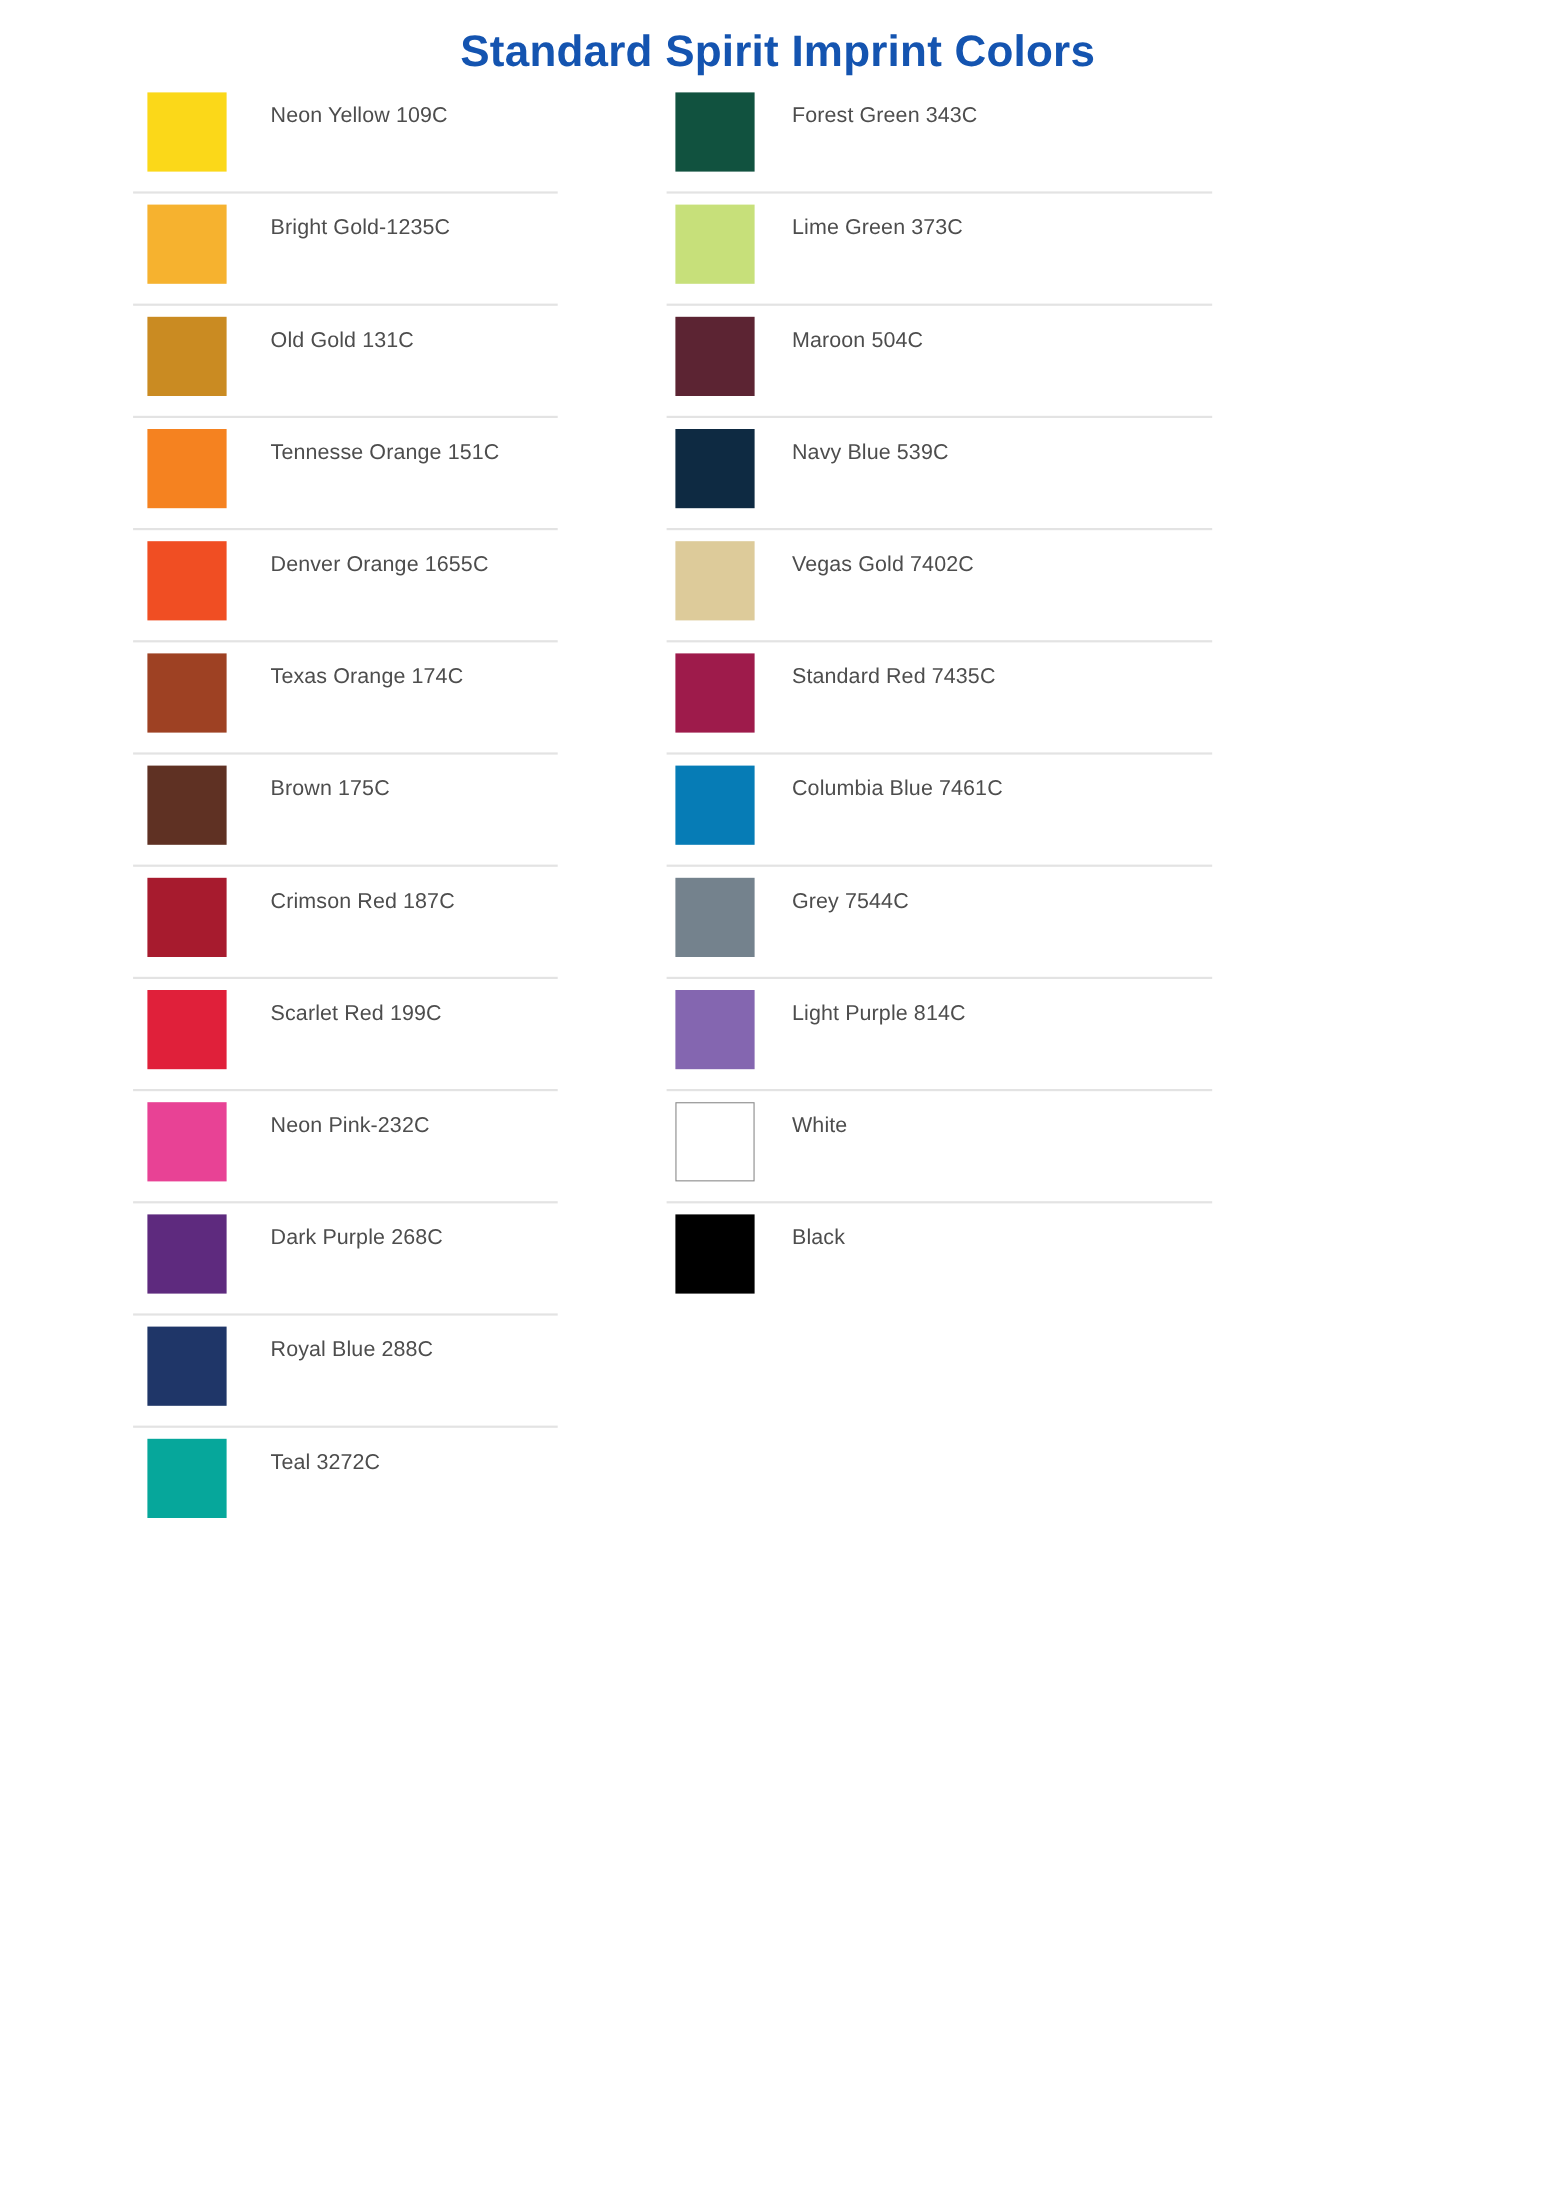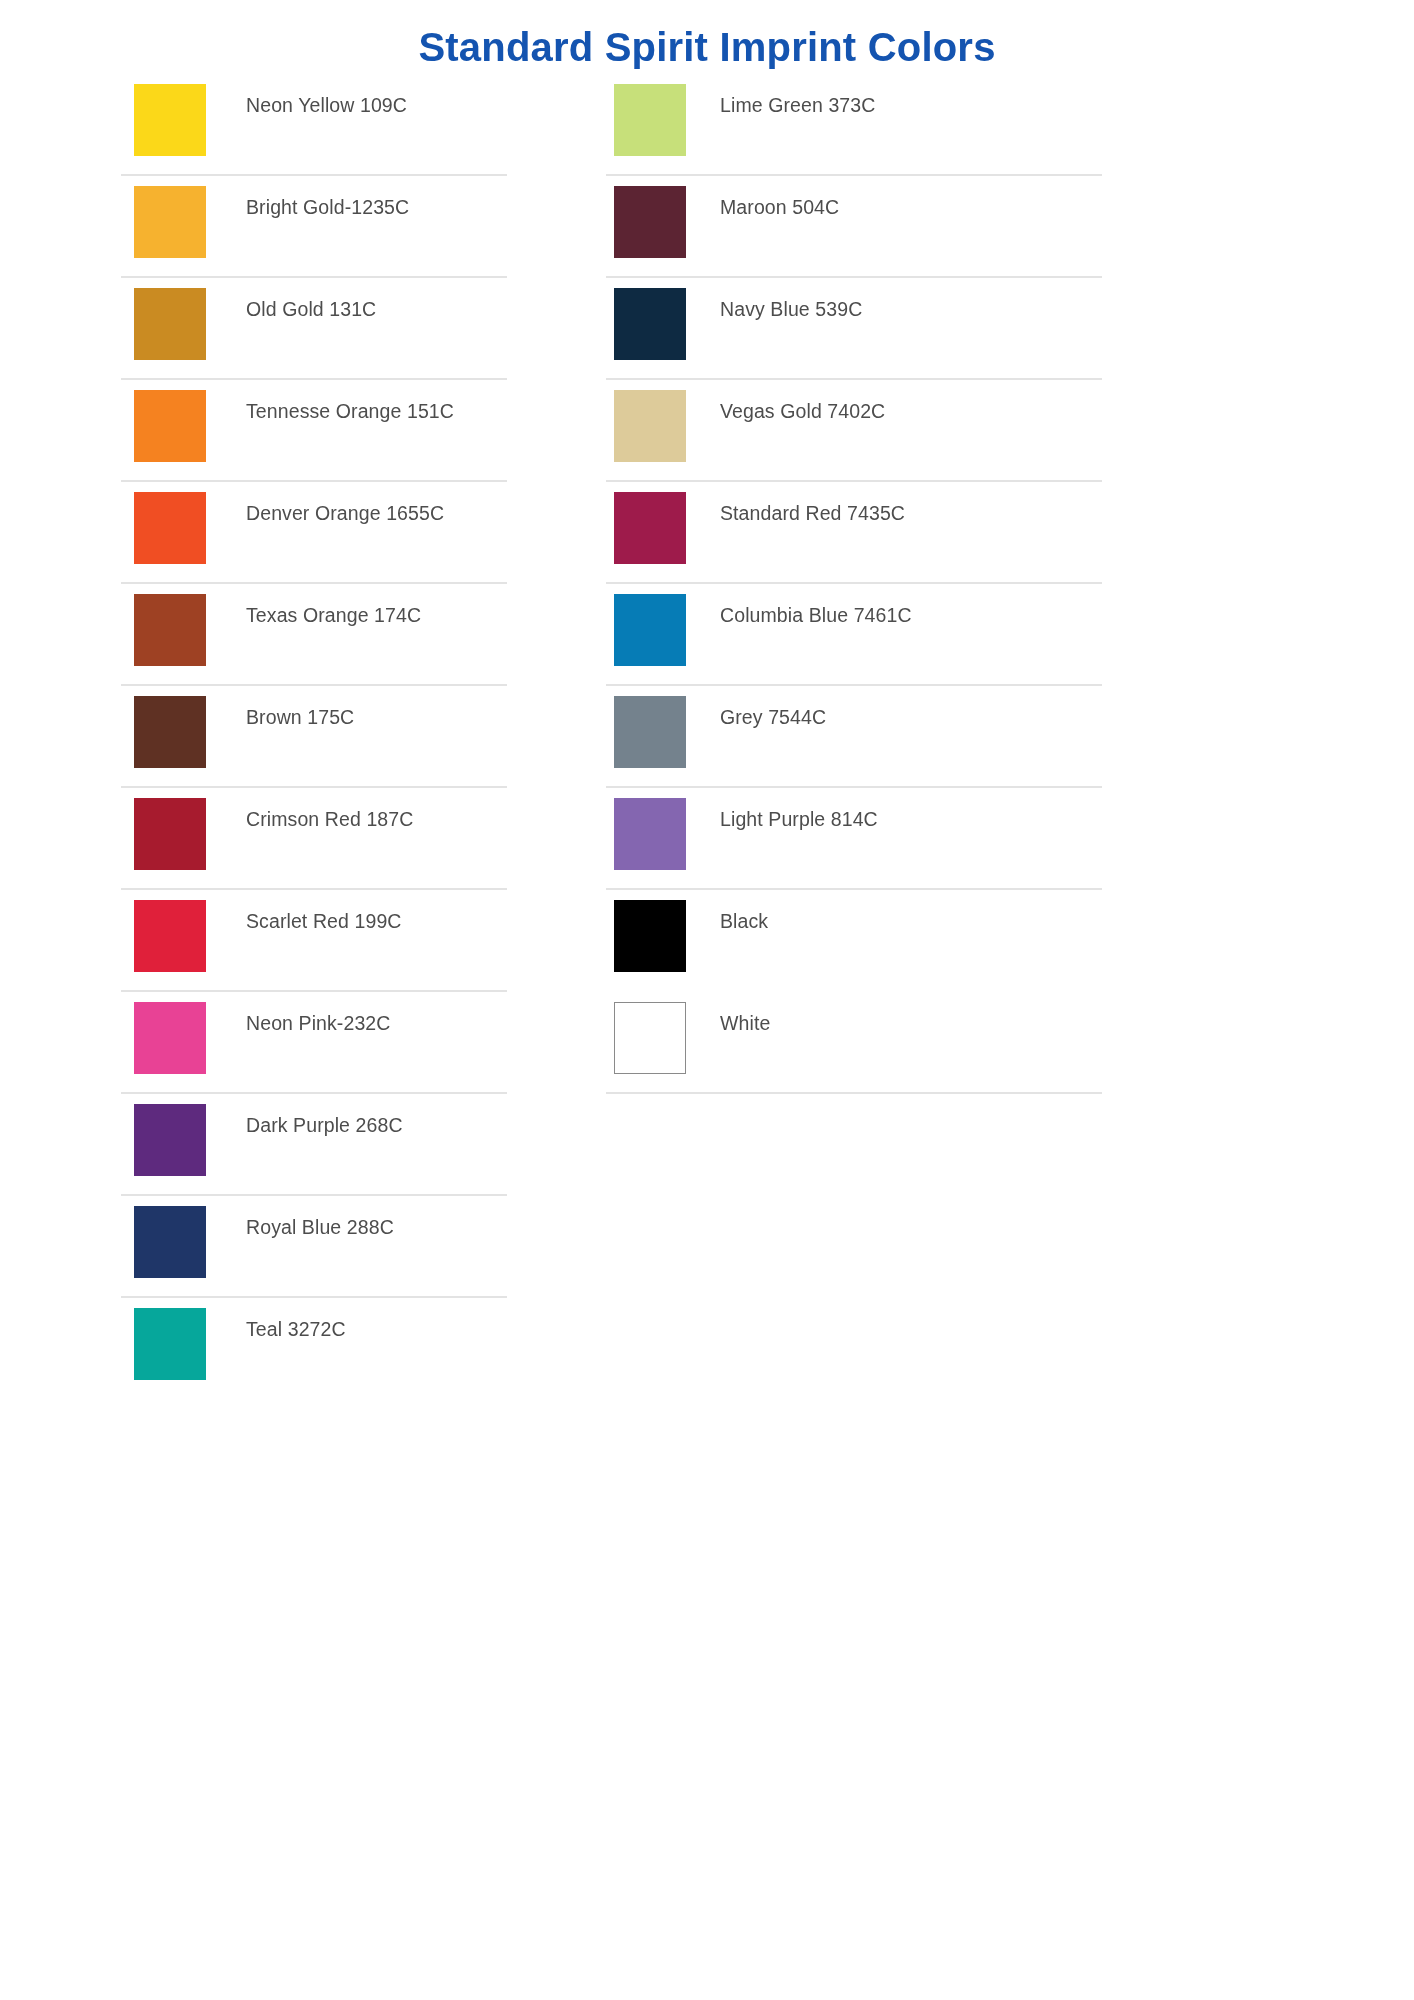--- a/index.html
+++ b/index.html
@@ -168,20 +168,24 @@
           <div class="swatch" style="background: rgb(31, 54, 104);"></div>
           <div class="swatch-label">Royal Blue 288C</div>
         </div>
         <div class="swatch-row last-row">
           <div class="swatch" style="background: rgb(6, 167, 155);"></div>
           <div class="swatch-label">Teal 3272C</div>
         </div>
       </div>
     <div class="col col-right">
         <div class="swatch-row">
+          <div class="swatch" style="background: rgb(17, 82, 63);"></div>
+          <div class="swatch-label">Forest Green 343C</div>
+        </div>
+        <div class="swatch-row">
           <div class="swatch" style="background: rgb(199, 224, 122);"></div>
           <div class="swatch-label">Lime Green 373C</div>
         </div>
         <div class="swatch-row">
           <div class="swatch" style="background: rgb(92, 36, 51);"></div>
           <div class="swatch-label">Maroon 504C</div>
         </div>
         <div class="swatch-row">
           <div class="swatch" style="background: rgb(14, 42, 66);"></div>
           <div class="swatch-label">Navy Blue 539C</div>
@@ -198,25 +202,25 @@
           <div class="swatch" style="background: rgb(6, 124, 182);"></div>
           <div class="swatch-label">Columbia Blue 7461C</div>
         </div>
         <div class="swatch-row">
           <div class="swatch" style="background: rgb(116, 130, 141);"></div>
           <div class="swatch-label">Grey 7544C</div>
         </div>
         <div class="swatch-row">
           <div class="swatch" style="background: rgb(132, 102, 176);"></div>
           <div class="swatch-label">Light Purple 814C</div>
+        </div>
+        <div class="swatch-row">
+          <div class="swatch bordered" style="background: rgb(255, 255, 255);"></div>
+          <div class="swatch-label">White</div>
         </div>
         <div class="swatch-row last-row">
           <div class="swatch" style="background: rgb(0, 0, 0);"></div>
           <div class="swatch-label">Black</div>
         </div>
-        <div class="swatch-row">
-          <div class="swatch bordered" style="background: rgb(255, 255, 255);"></div>
-          <div class="swatch-label">White</div>
-        </div>
       </div>
   </div>
 
 </div>
 
 </body></html>

